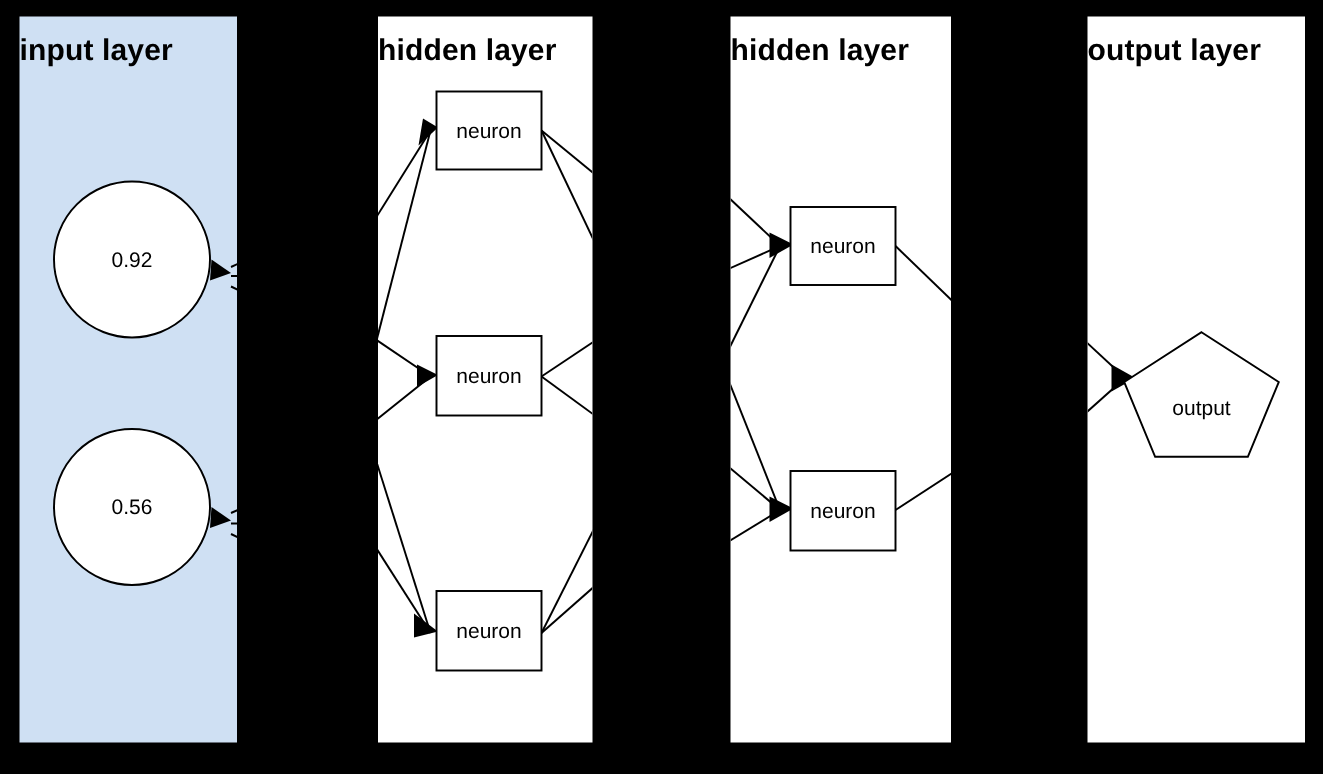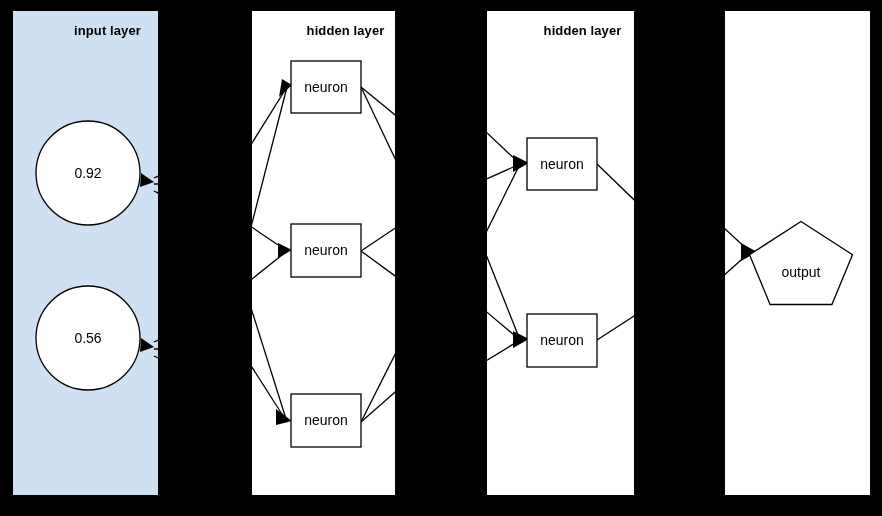--- a/index.html
+++ b/index.html
@@ -17,26 +17,25 @@
   }
   .layer-panel {
     position: absolute;
     overflow: hidden;
     box-sizing: border-box;
   }
   .layer-title {
     position: absolute;
     left: 0;
     right: 0;
-    text-align: center;
+    text-align: left;
     font-weight: bold;
-    font-size: 13px;
+    font-size: 20px;
     color: #000000;
     letter-spacing: 0.1px;
-    padding-left: 44px;
   }
   .layer-svg {
     position: absolute;
     left: 0;
     top: 0;
   }
   .node-label {
     font-family: "Liberation Sans", sans-serif;
     font-size: 14px;
     fill: #000000;
@@ -141,15 +140,16 @@
   <div class="layer-panel" id="panel-output" style="left: 725px; top: 11px; width: 145px; height: 484px; background: rgb(255, 255, 255);">
     <svg class="layer-svg" id="svg-output" width="145" height="484">
       <g>
         <path class="edge" d="M -30 190 L 25 241"></path>
         <path class="edge" d="M -30 290 L 25 241"></path>
         <polygon points="16,232 32,241 16,250" fill="#000"></polygon>
       </g>
       <polygon class="shape-stroke" id="node-out-1" points="76.0,210.5 127.5,243.7 106.9,293.5 45.1,293.5 24.5,243.7"></polygon>
       <text class="node-label" id="label-out-1" text-anchor="middle" dominant-baseline="middle" x="76" y="262">output</text>
     </svg>
+    <div class="layer-title" id="title-output" style="top: 12px;">output layer</div>
   </div>
 
 </div>
 
 </body></html>

